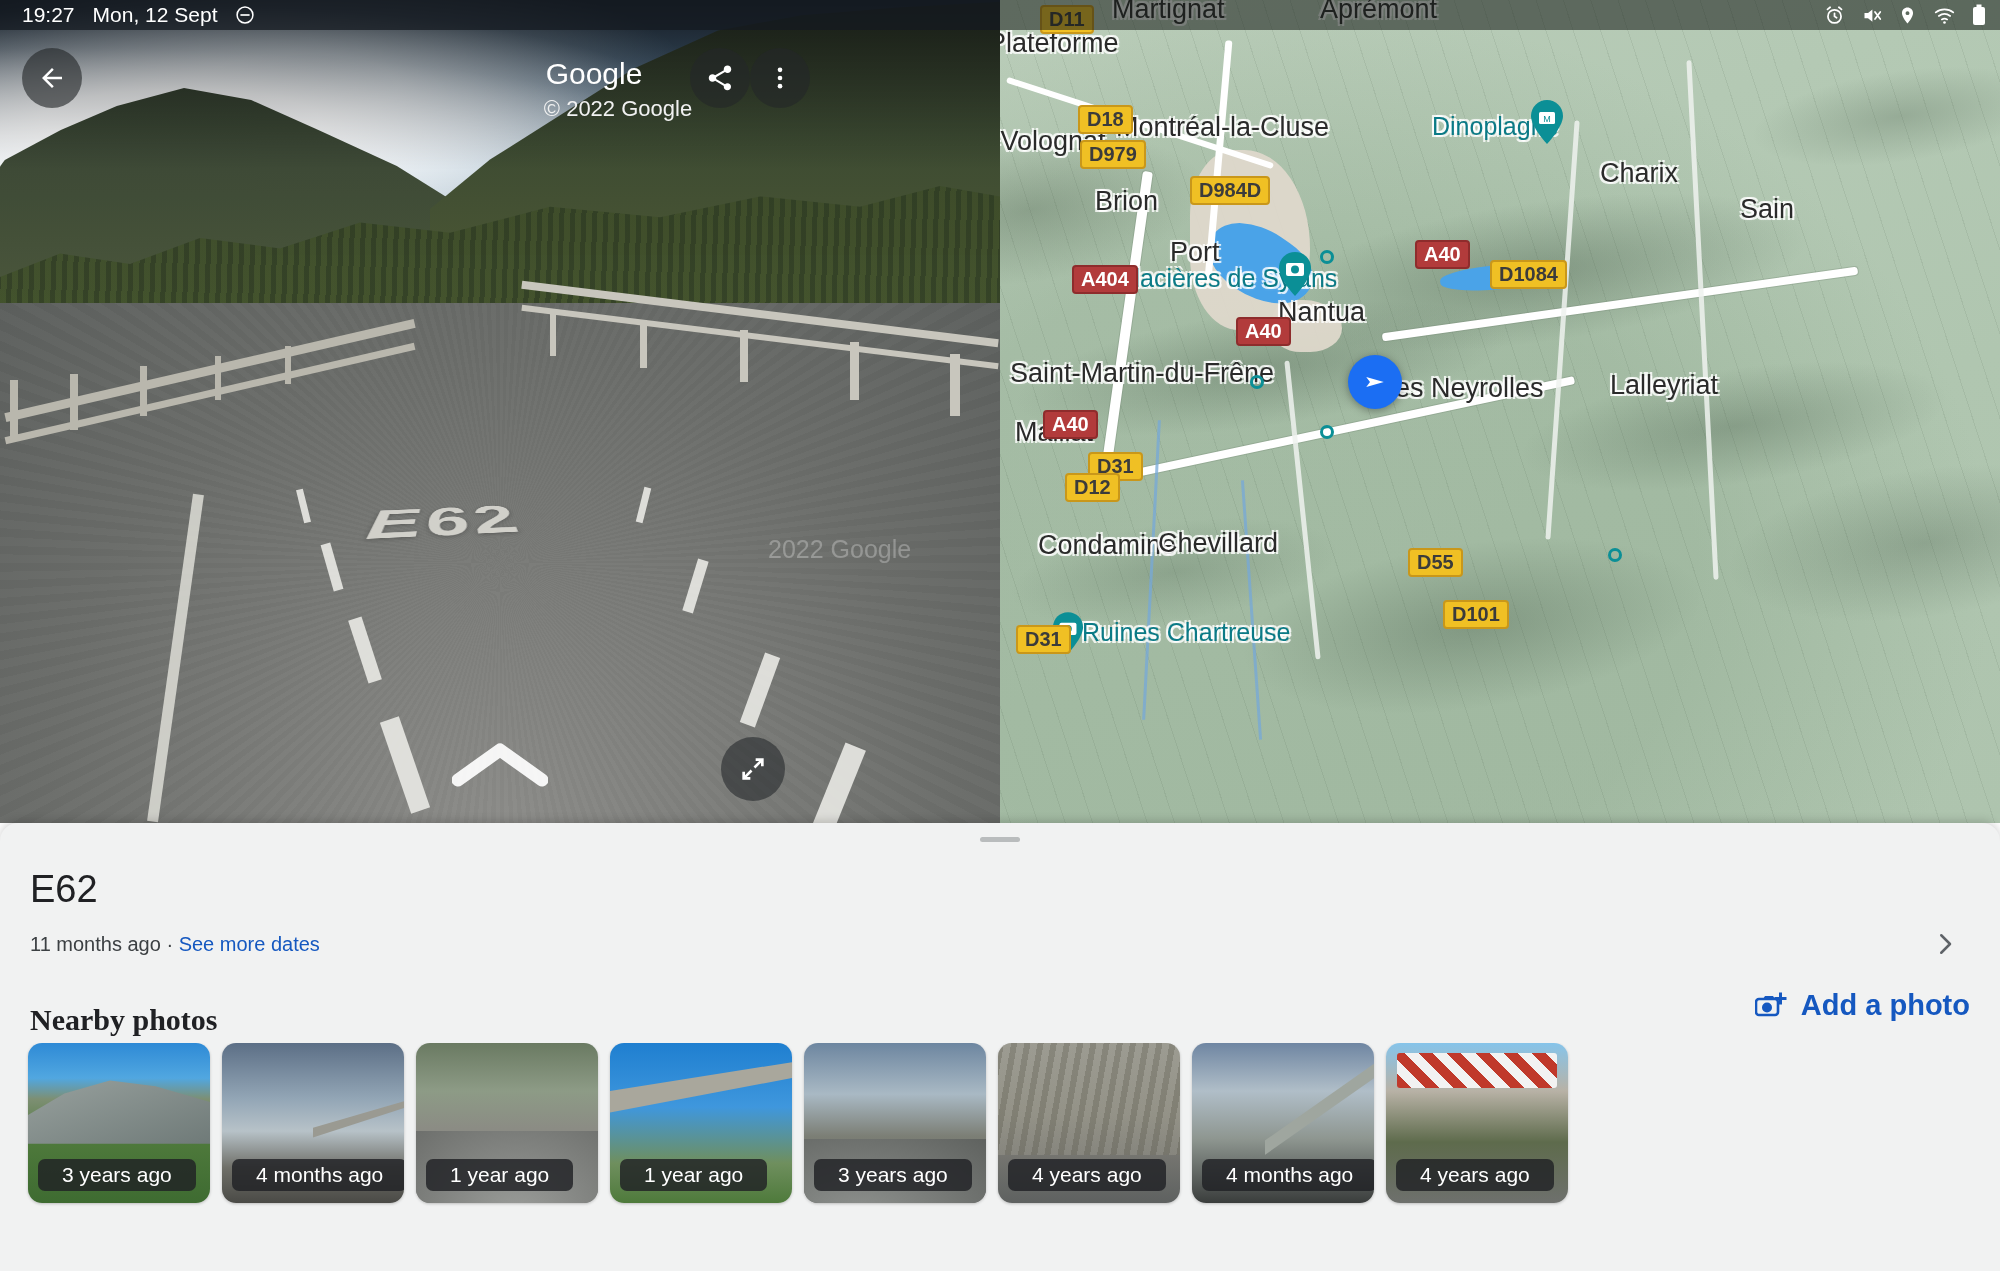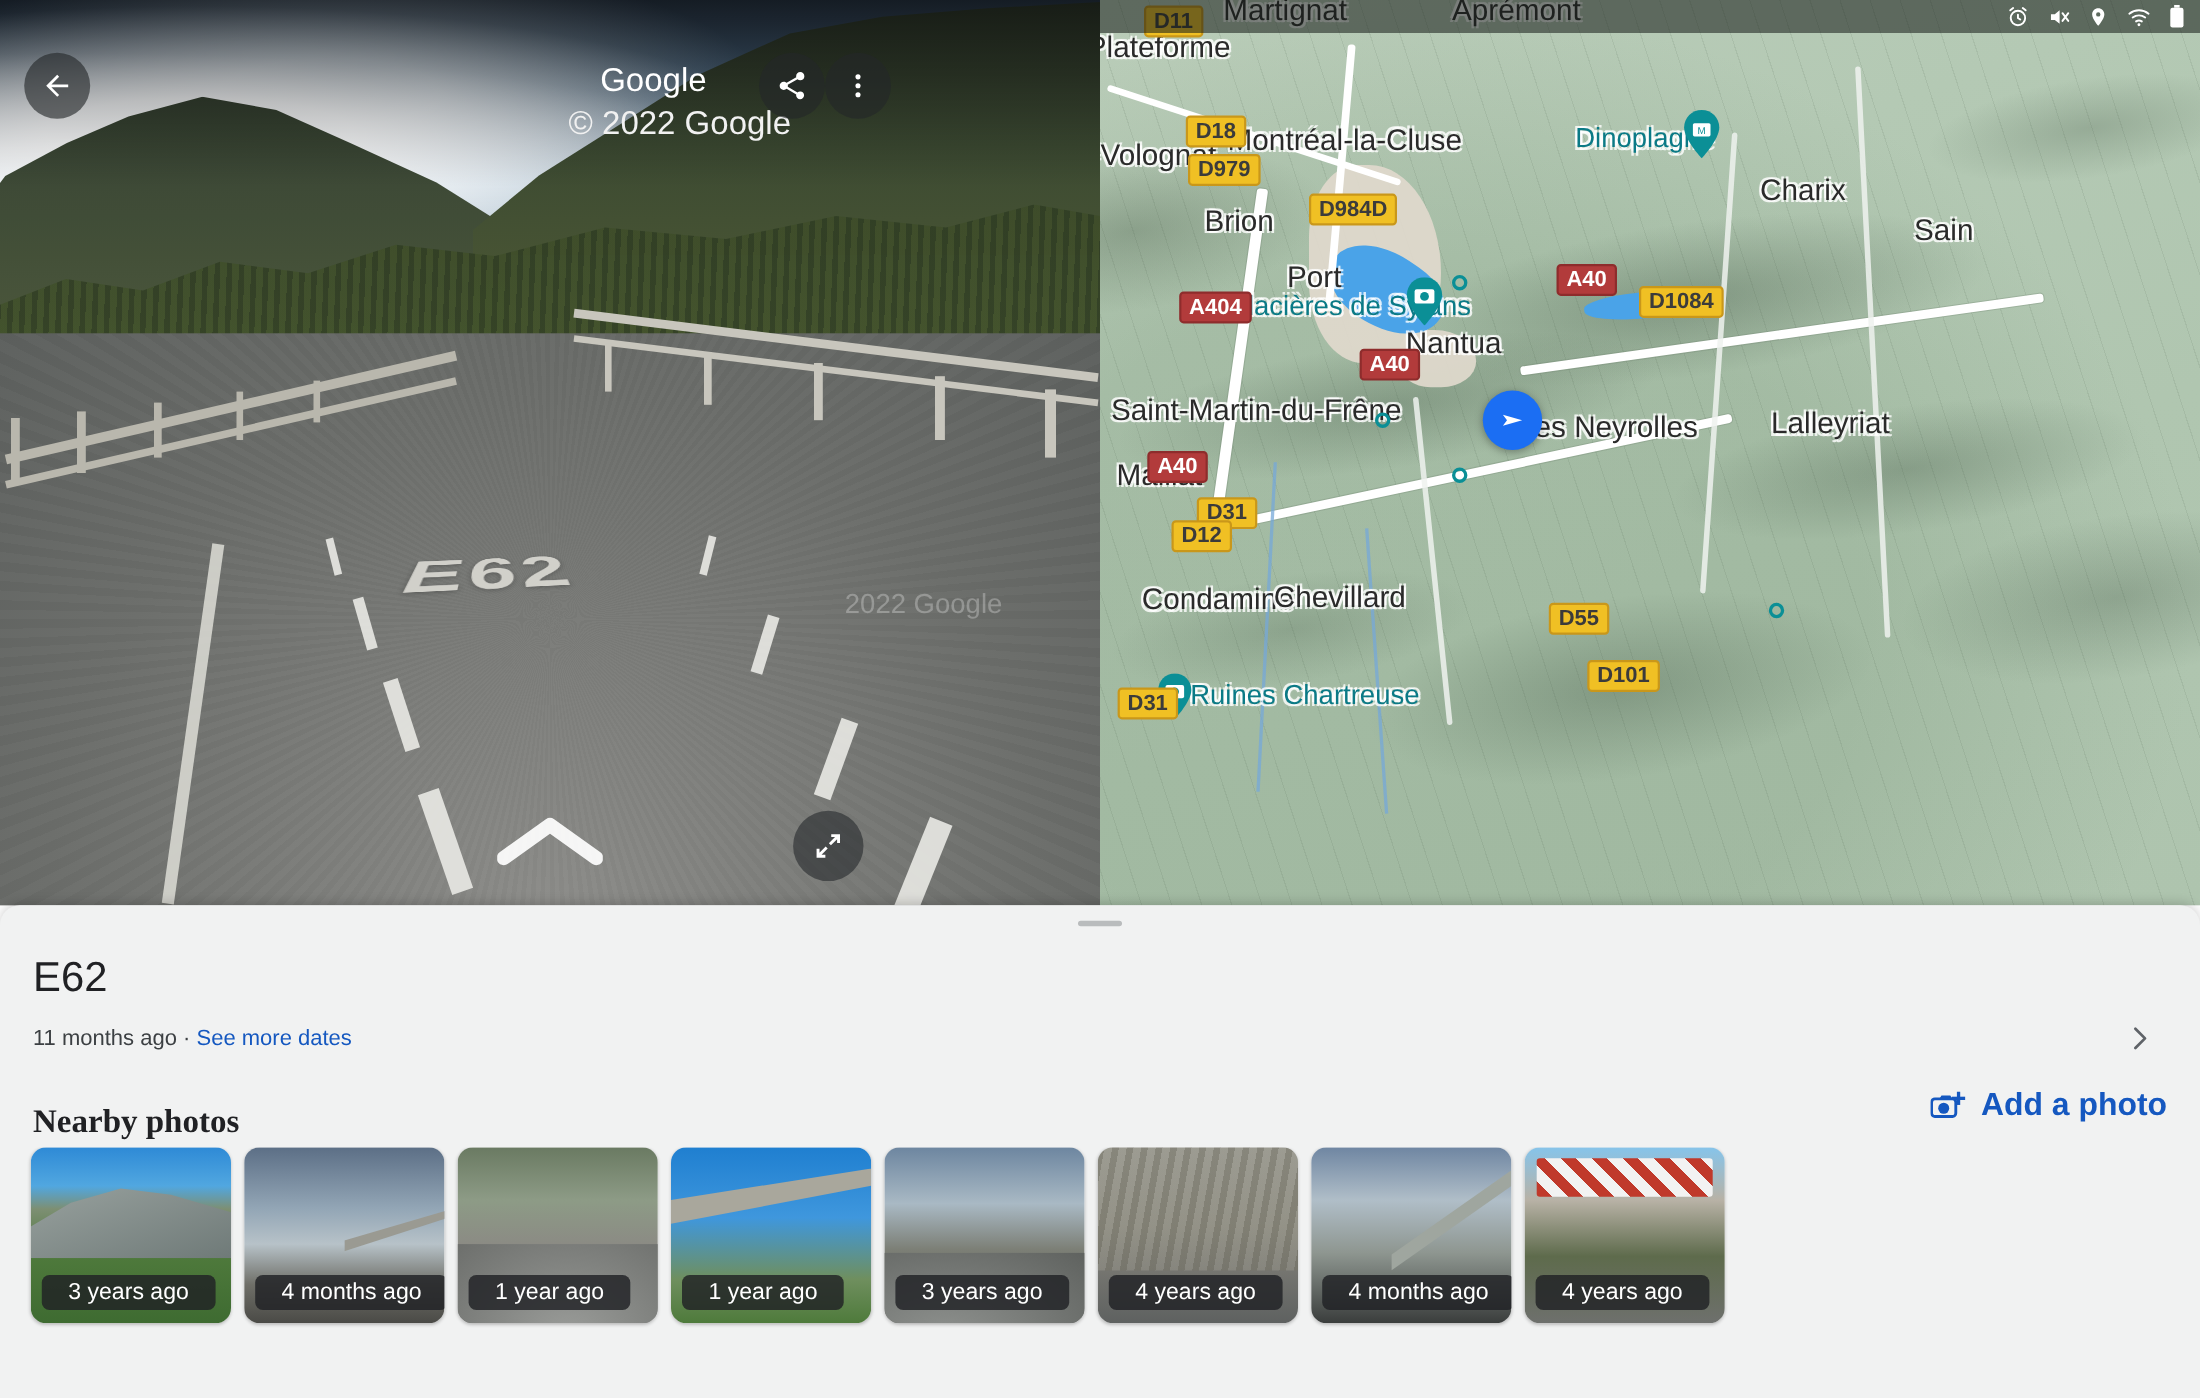--- a/index.html
+++ b/index.html
@@ -101,21 +101,21 @@
   .sv-back {
     position:absolute; left:22px; top:48px; width:60px; height:60px;
     border-radius:50%; background:rgba(35,38,41,.62);
     display:flex; align-items:center; justify-content:center;
   }
   .sv-title-wrap{
     position:absolute; top:56px; left:0; width:1188px; text-align:center;
     pointer-events:none;
   }
   .sv-title{ color:#fff; font-size:30px; line-height:36px; }
-  .sv-copy{ color:#f1f1f1; font-size:30px; margin-top:4px;padding-left:48px; }
+  .sv-copy{ color:#f1f1f1; font-size:22px; margin-top:4px;padding-left:48px; }
   .sv-round {
     position:absolute; width:60px; height:60px; border-radius:50%;
     background:rgba(35,38,41,.62); display:flex; align-items:center; justify-content:center;
   }
   .sv-share{ right:250px; top:48px; }
   .sv-more{ right:190px; top:48px; }
   .sv-chevron{
     position:absolute; left:450px; bottom:30px; width:100px; height:56px;
     display:flex; align-items:center; justify-content:center;
   }
@@ -471,20 +471,28 @@
             <path d="M9 16.5a6 6 0 016 0" stroke="#fff" stroke-width="2" fill="none" stroke-linecap="round"></path>
             <circle cx="12" cy="20" r="1.5" fill="#fff"></circle>
           </svg>
         <svg width="14" height="22" viewBox="0 0 14 22">
             <rect x="4.5" y="0.5" width="5" height="2.5" fill="#fff"></rect>
             <rect x="1" y="3" width="12" height="18" rx="2" fill="#fff"></rect>
           </svg>
       </div>
     </div>
 
+    <div class="statusbar-left">
+      <span>19:27</span>
+      <span>Mon, 12 Sept</span>
+      <svg width="20" height="20" viewBox="0 0 24 24">
+        <circle cx="12" cy="12" r="9.5" fill="none" stroke="#fff" stroke-width="1.8"></circle>
+        <rect x="6.5" y="11" width="11" height="2" fill="#fff"></rect>
+      </svg>
+    </div>
   </div>
 
   <div class="sheet">
     <div class="grabber"></div>
 
     <div class="sheet-title">E62</div>
 
     <div class="sheet-sub">
       <span>11 months ago</span>
       <span>·</span>

